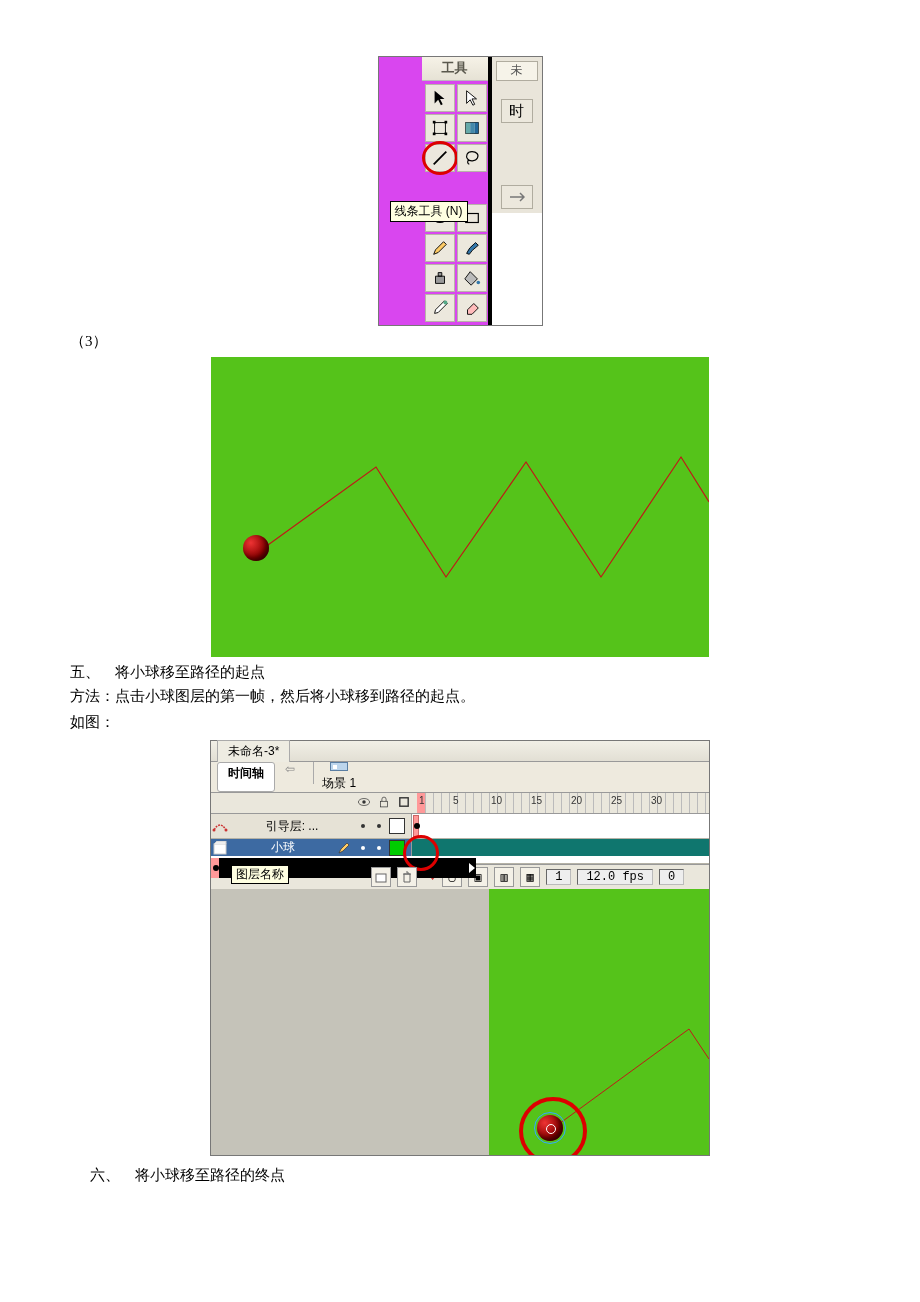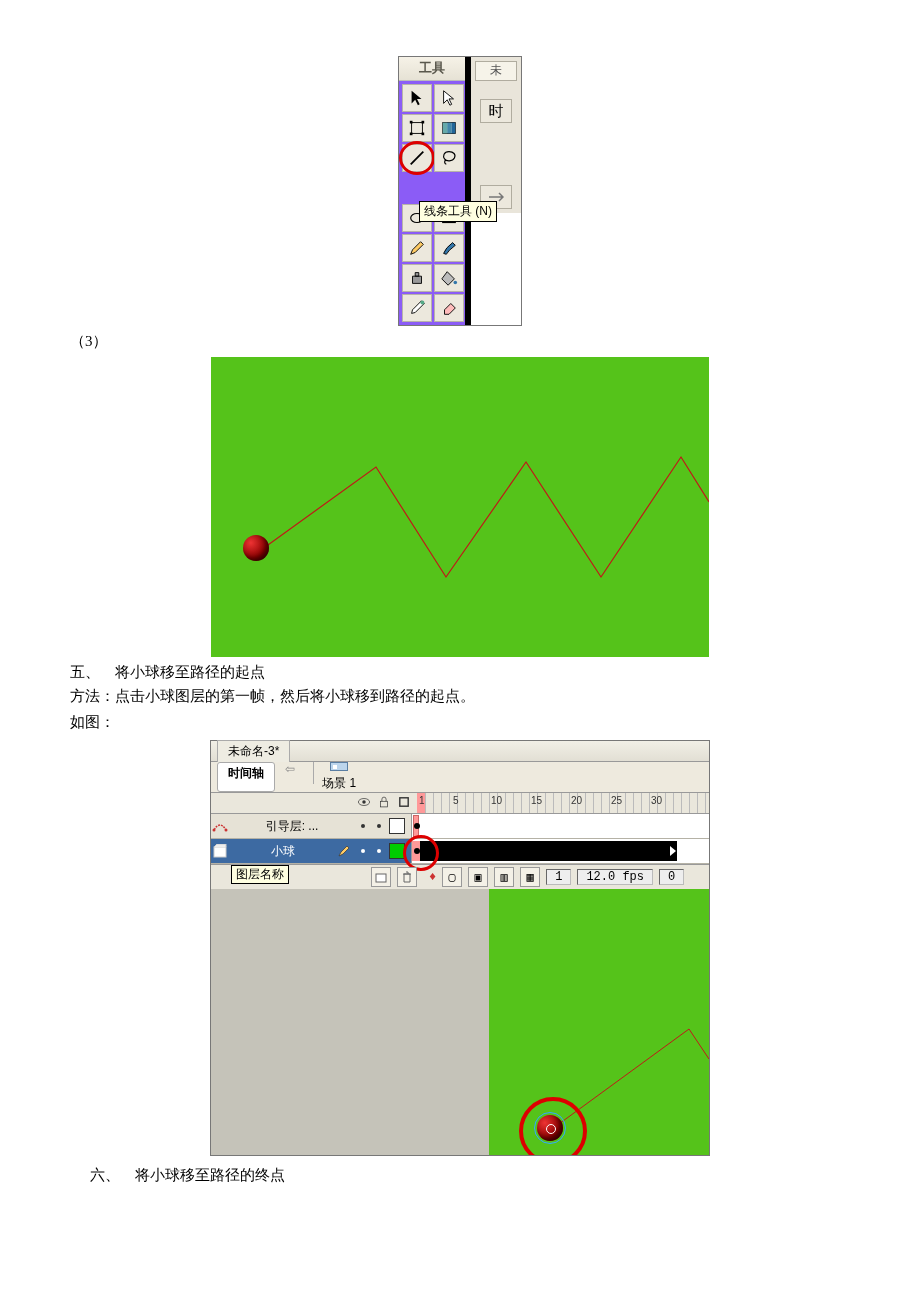--- a/index.html
+++ b/index.html
@@ -15,23 +15,24 @@
   .figure-wrap { text-align: center; margin: 6px 0; }
 
   
   .panel-strip {
     display: inline-flex;
     align-items: flex-start;
     border: 1px solid #777;
   }
   .tool-panel {
     width: 66px;
-    background: #8b5cf6;
-    border-right: 6px solid #000000;
+    background: #d946ef;
+    border-right: 4px solid #000000;
     position: relative;
+    padding-left: 43px;
   }
   .tool-title {
     font-family: "SimSun", sans-serif;
     font-size: 13px;
     font-weight: bold;
     text-align: center;
     padding: 2px 0 3px;
     background: linear-gradient(#f6f2e7, #e6e2d5);
     border-bottom: 1px solid #bbb;
     color: #5a584d;
@@ -54,21 +55,21 @@
   .circled::after {
     content: "";
     position: absolute;
     left: -4px; top: -4px; right: -4px; bottom: -4px;
     border: 3px solid #d00;
     border-radius: 50%;
     pointer-events: none;
   }
   .tooltip-box {
     position: absolute;
-    left: 20px; top: 144px;
+    left: 11px; top: 144px;
     background: #ffffe1;
     border: 1px solid #000;
     font-size: 12px;
     padding: 1px 4px;
     white-space: nowrap;
     font-family: "SimSun", sans-serif;
   }
   .adj-panel {
     width: 42px;
     background: #e9e5da;
@@ -409,21 +410,21 @@
             <span class="dot"></span>
           </span>
       <span class="layer-sw sw-white"></span>
     </div>
     <div class="layer-track">
       <div class="guide-kf"></div>
       <div class="kf-dot" style="left:2px;"></div>
     </div>
   </div>
 
-  <div class="ts-layer" style="position:relative;">
+  <div class="ts-layer" style="position:relative;flex-direction:column;">
     <div class="layer-left selected">
       <span class="layer-icon">
         <svg width="14" height="14">
               <rect x="1" y="3" width="12" height="10" fill="#fff" stroke="#ccc"></rect>
               <path d="M1 3 L4 0 H13 V3" fill="#eee" stroke="#ccc"></path>
             </svg>
       </span>
       <span class="layer-name">小球</span>
       <span class="layer-icon">
         <svg width="14" height="14">

